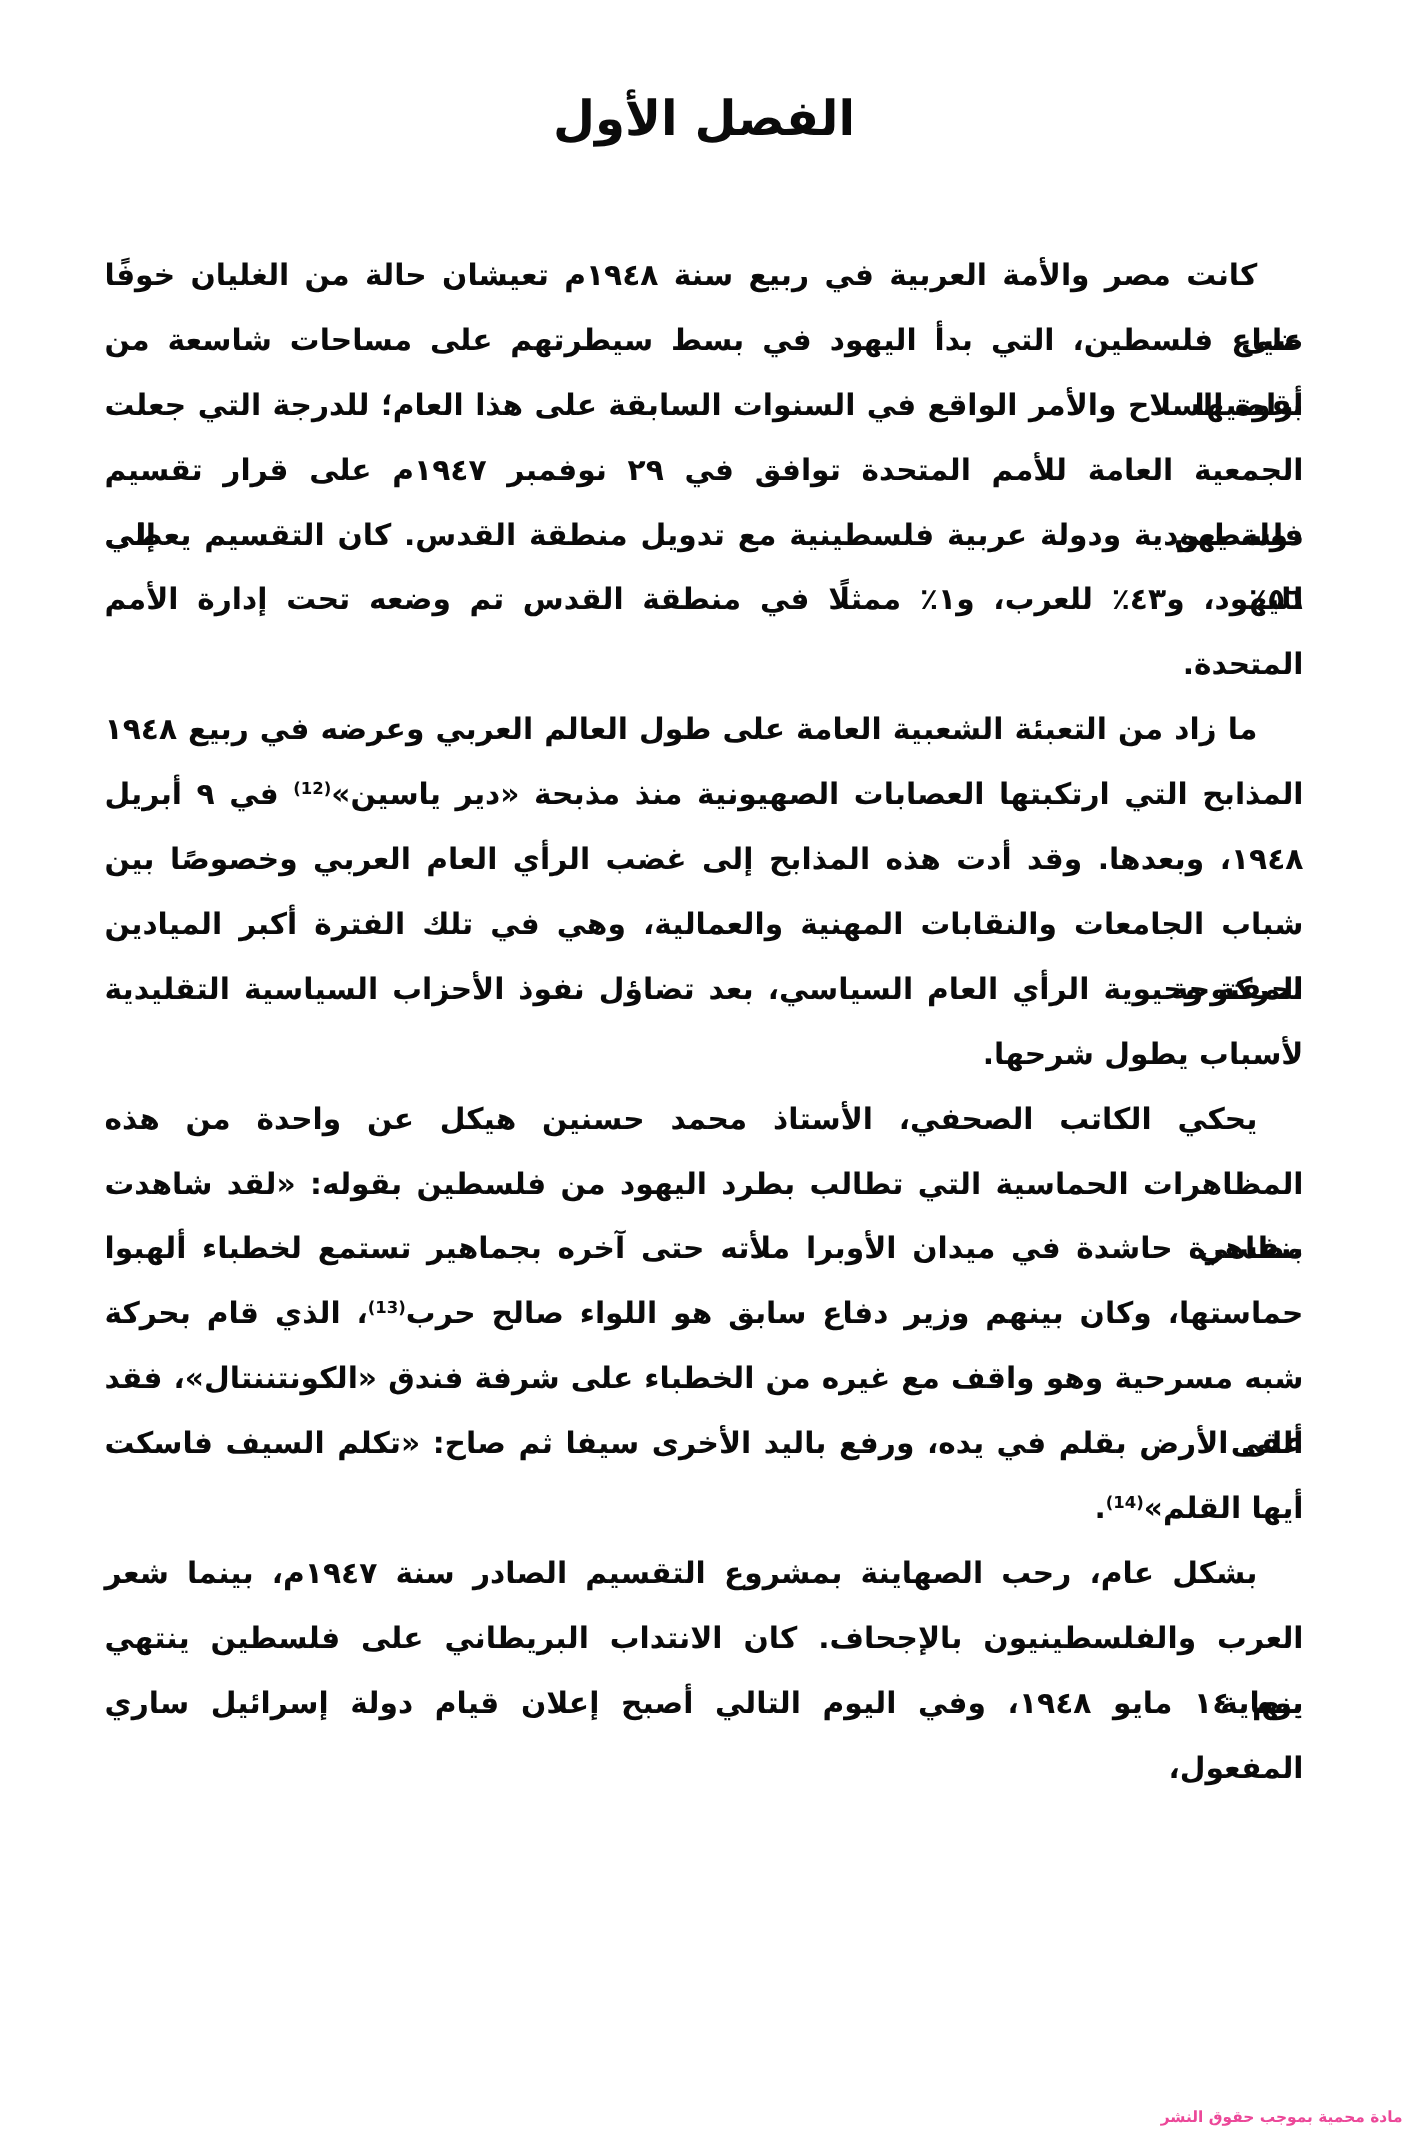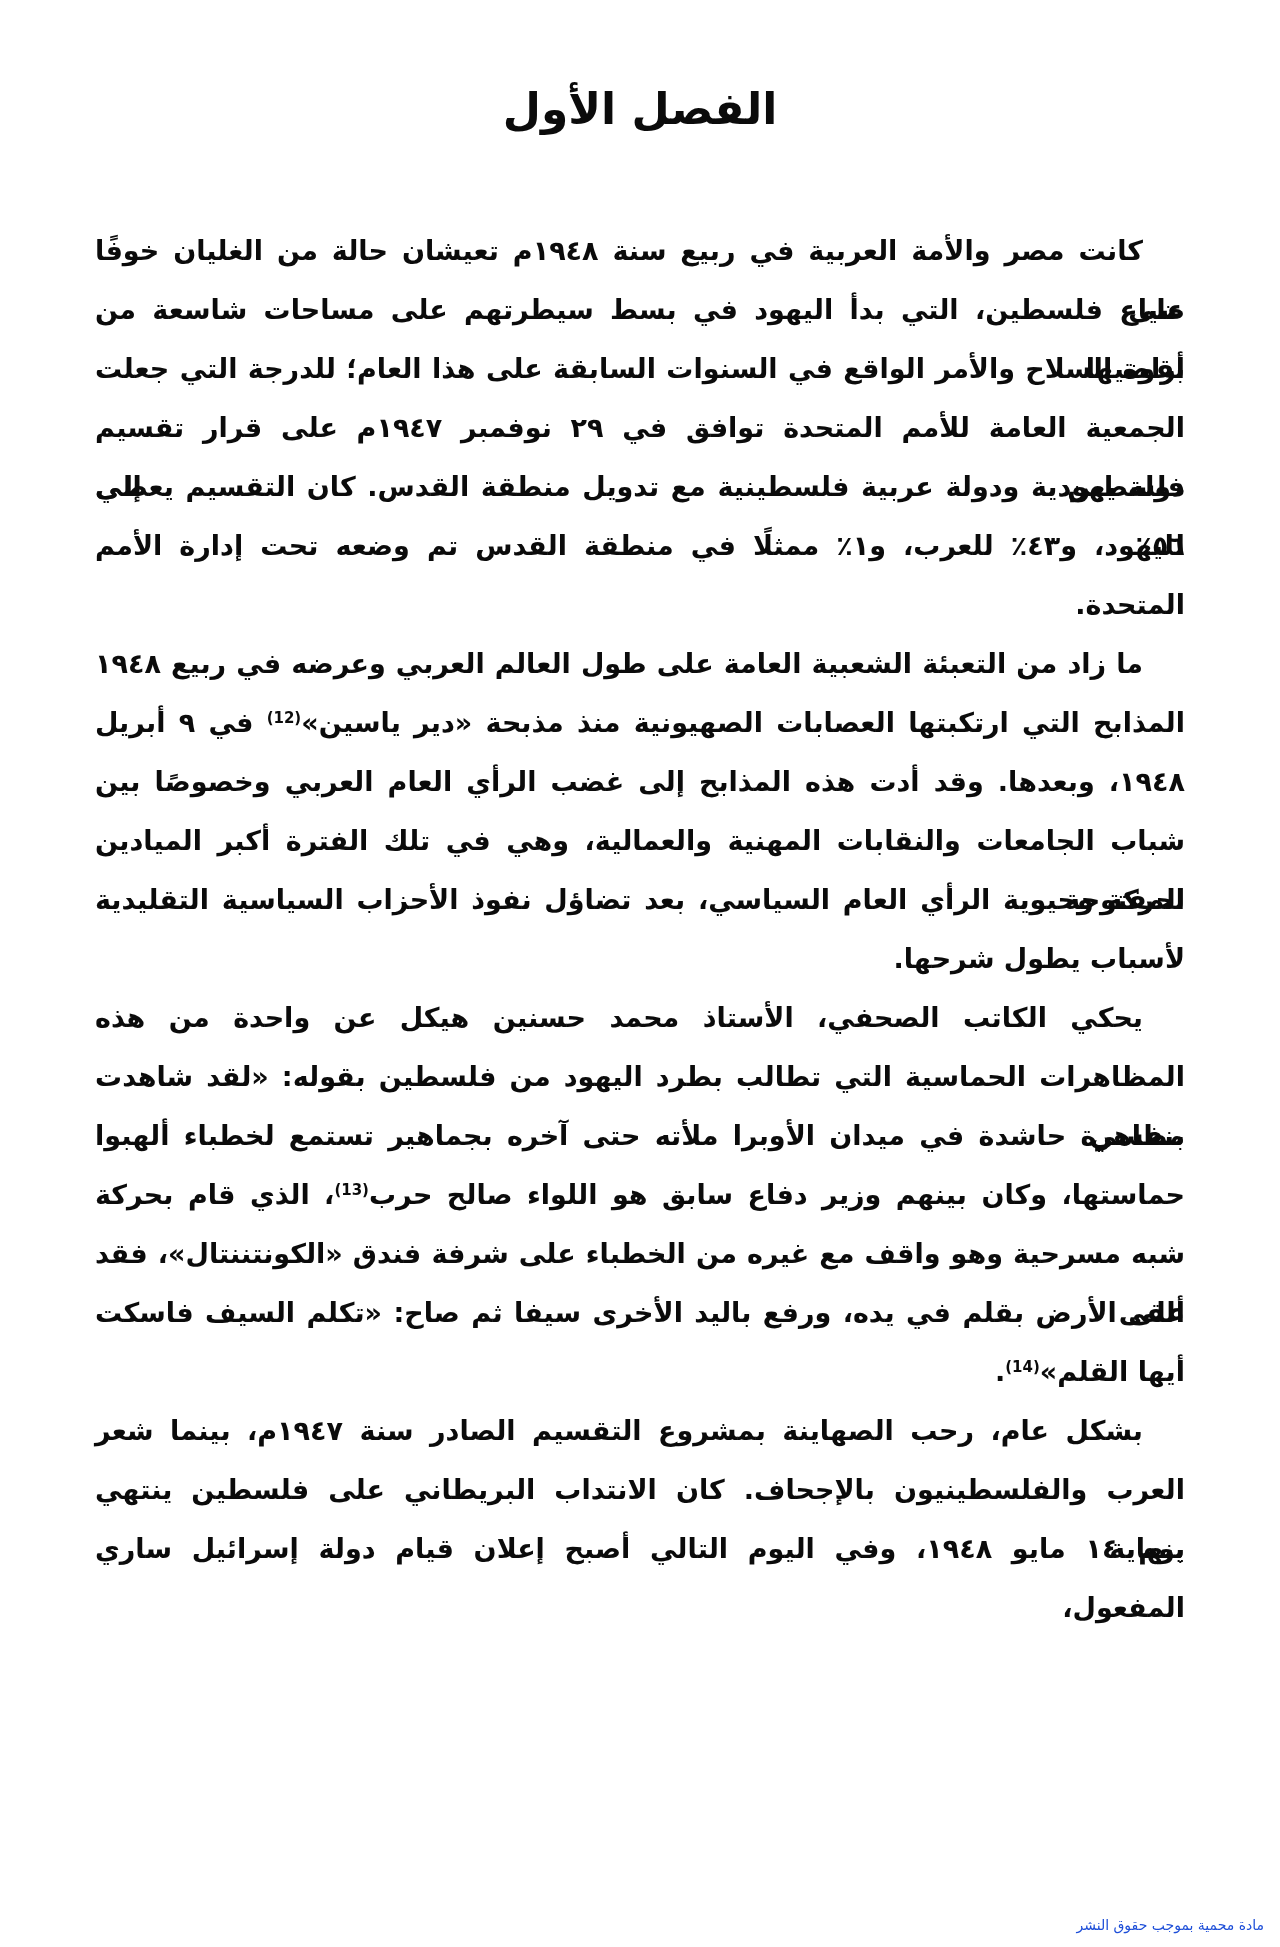--- a/index.html
+++ b/index.html
@@ -44,25 +44,26 @@
   .line.first { text-indent: 42px; }
   .line.last  { text-align-last: right; }
   sup {
     font-size: 15px;
     line-height: 0;
     vertical-align: 9px;
     letter-spacing: 0;
   }
   .watermark {
     position: absolute;
-    right: 16px;
+    right: 5px;
     bottom: 14px;
     font-size: 14px;
-    color: #1d4ed8;
+    color: #ec4899;
     direction: rtl;
+    font-weight: bold;
   }
 </style>
 </head>
 <body>
 
 <div class="page">
   <h1 class="title">الفصل الأول</h1>
   <div class="body-text">
       <div class="para">
         <div class="line first">كانت مصر والأمة العربية في ربيع سنة ١٩٤٨م تعيشان حالة من الغليان خوفًا على</div>

